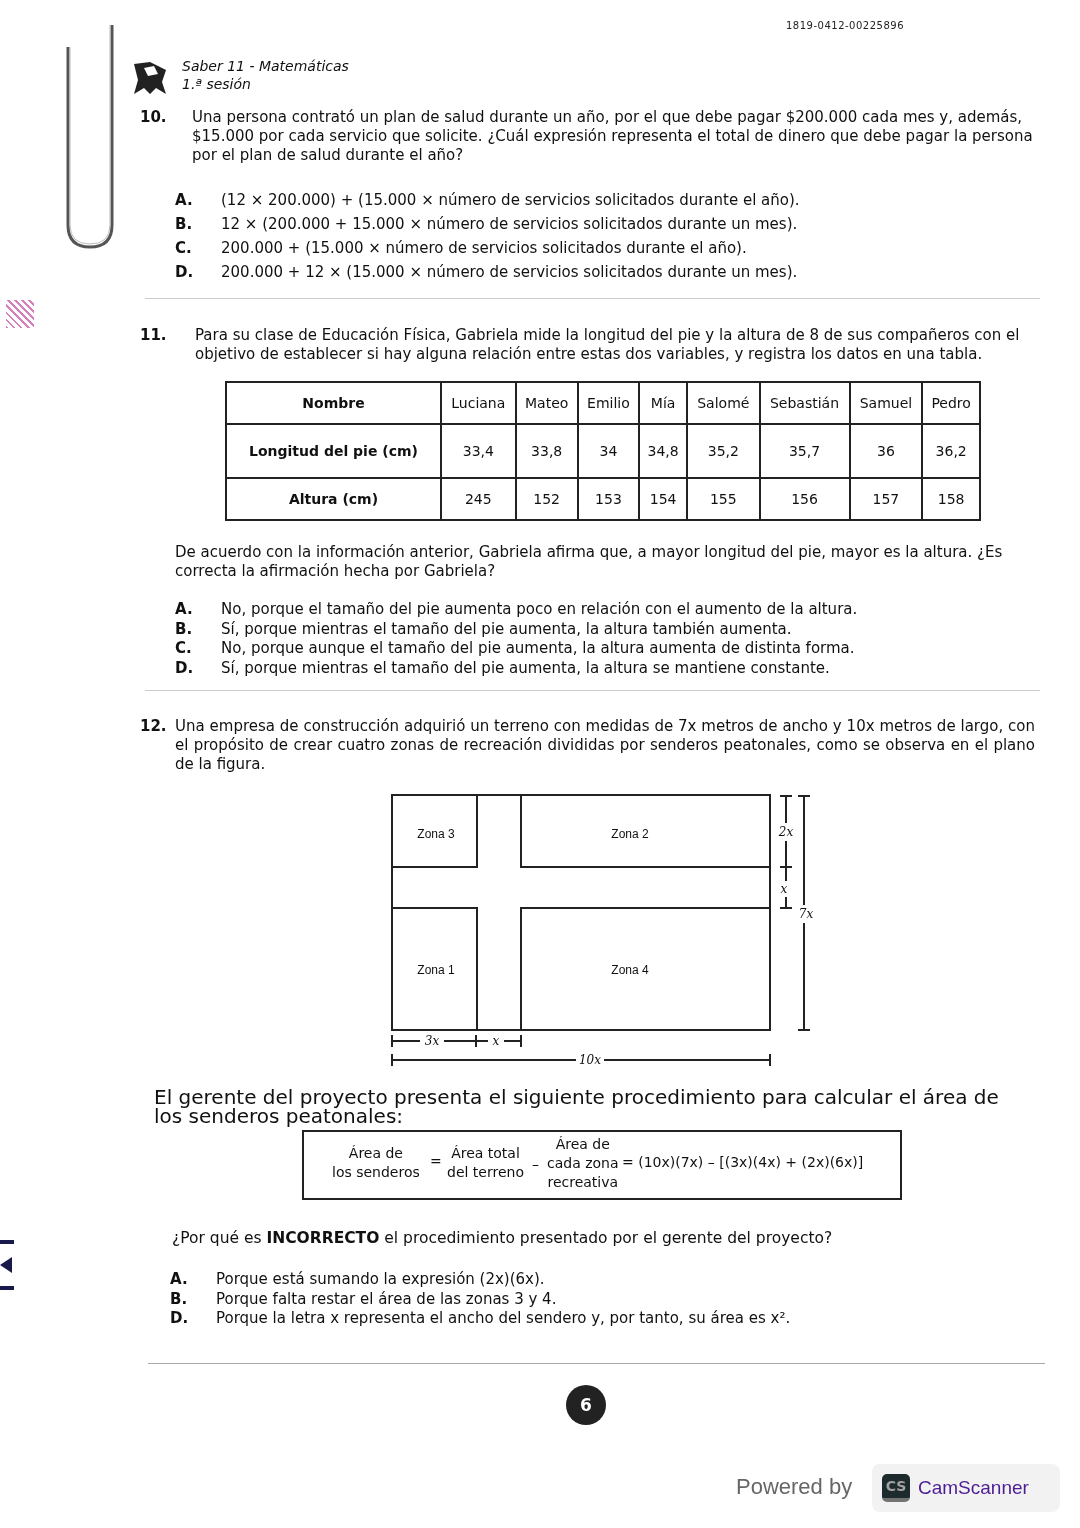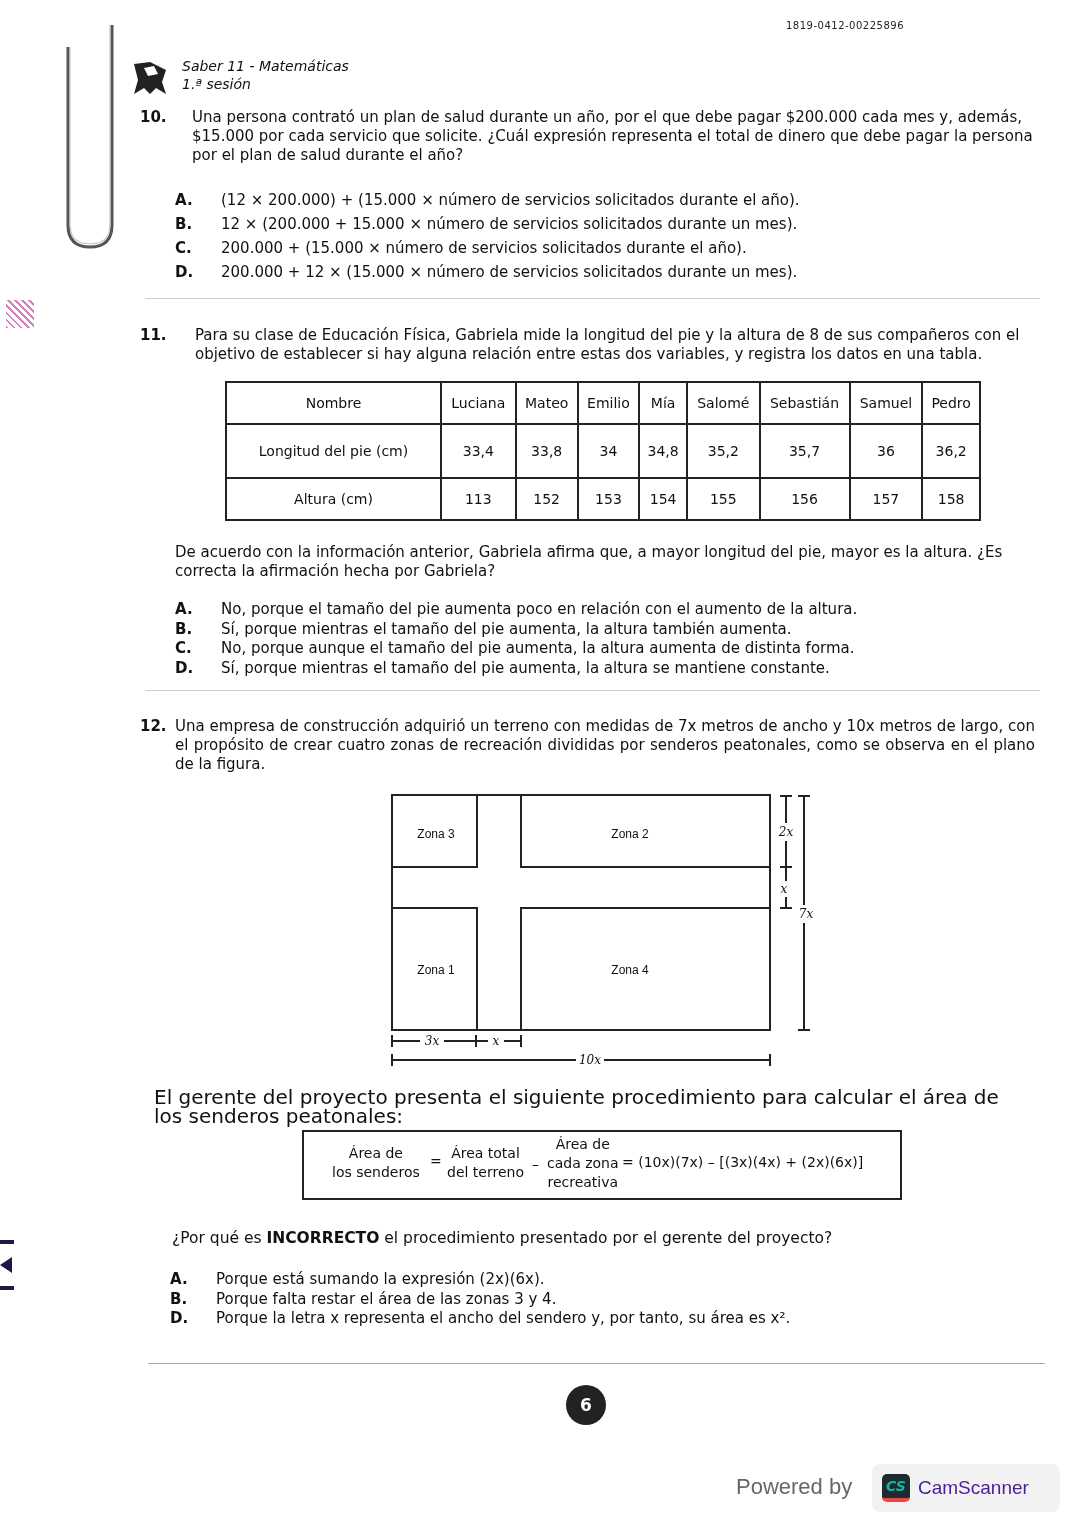--- a/index.html
+++ b/index.html
@@ -10,29 +10,29 @@
   .logo { left:132px; top:60px; width:36px; height:36px; }
   .hdr-title { left:182px; top:57px; font-size:14px; line-height:18px;font-style:italic; }
   .qnum { font-weight:bold; font-size:15px; }
   .q { font-size:15px; line-height:19px; }
   .opt { font-size:15px; line-height:24px; }
   .opt .lt { display:inline-block; width:46px; font-weight:bold; }
   .opt.tight { line-height:19.5px; }
   .sep { height:1px; background:#ccc; }
   table.data { border-collapse:collapse; font-size:14px; }
   table.data td { border:2px solid #222; text-align:center; height:40px; padding:0 4px; }
-  table.data td.h { font-weight:normal; }
+  table.data td.h { font-weight:bold; }
   .formula-box { border:2px solid #222; }
   .pg { left:566px; top:1385px; width:40px; height:40px; border-radius:50%; background:#222;
         color:#fff; font-weight:bold; font-size:17px; display:flex; align-items:center; justify-content:center; }
   .powered { left:736px; top:1474px; font-size:22px; color:#666; font-family:"Liberation Sans", sans-serif; }
   .cs-badge { left:872px; top:1464px; width:188px; height:48px; background:#f2f2f2; border-radius:8px;
               display:flex; align-items:center; gap:8px; padding-left:10px; box-sizing:border-box; }
-  .cs-icon { width:28px; height:28px; background:#1d2b2e; border-radius:5px; color:#14b8a6; font-weight:bold;
-             font-size:14px; display:flex; align-items:center; justify-content:center; border-bottom:4px solid #ef4444; box-sizing:border-box;font-style:italic;}
+  .cs-icon { width:28px; height:28px; background:#1d2b2e; border-radius:5px; color:#a3a3a3; font-weight:bold;
+             font-size:14px; display:flex; align-items:center; justify-content:center; border-bottom:4px solid #737373; box-sizing:border-box;}
   .cs-name { font-size:19px; color:#4c1d95; font-family:"Liberation Sans", sans-serif; font-weight:normal; }
 </style>
 </head>
 <body>
 
 <svg class="abs" style="left:60px;top:25px" width="60" height="230">
   <path d="M8 22 L8 200 Q8 222 30 222 Q52 222 52 200 L52 0" fill="none" stroke="#555" stroke-width="3"></path>
   <path d="M10 22 L10 200 Q10 219 30 219 Q50 219 50 200 L50 0" fill="none" stroke="#bbb" stroke-width="1"></path>
 </svg>
 <div class="abs" style="left:6px;top:300px;width:28px;height:28px;background:repeating-linear-gradient(45deg,#c24aa0 0 2px,transparent 2px 5px);opacity:.7"></div>
@@ -85,21 +85,21 @@
     <td>33,8</td>
     <td>34</td>
     <td>34,8</td>
     <td>35,2</td>
     <td>35,7</td>
     <td>36</td>
     <td>36,2</td>
   </tr>
   <tr style="height:42px">
     <td class="h">Altura (cm)</td>
-    <td>113</td>
+    <td>245</td>
     <td>152</td>
     <td>153</td>
     <td>154</td>
     <td>155</td>
     <td>156</td>
     <td>157</td>
     <td>158</td>
   </tr>
 </tbody>
   </table>

